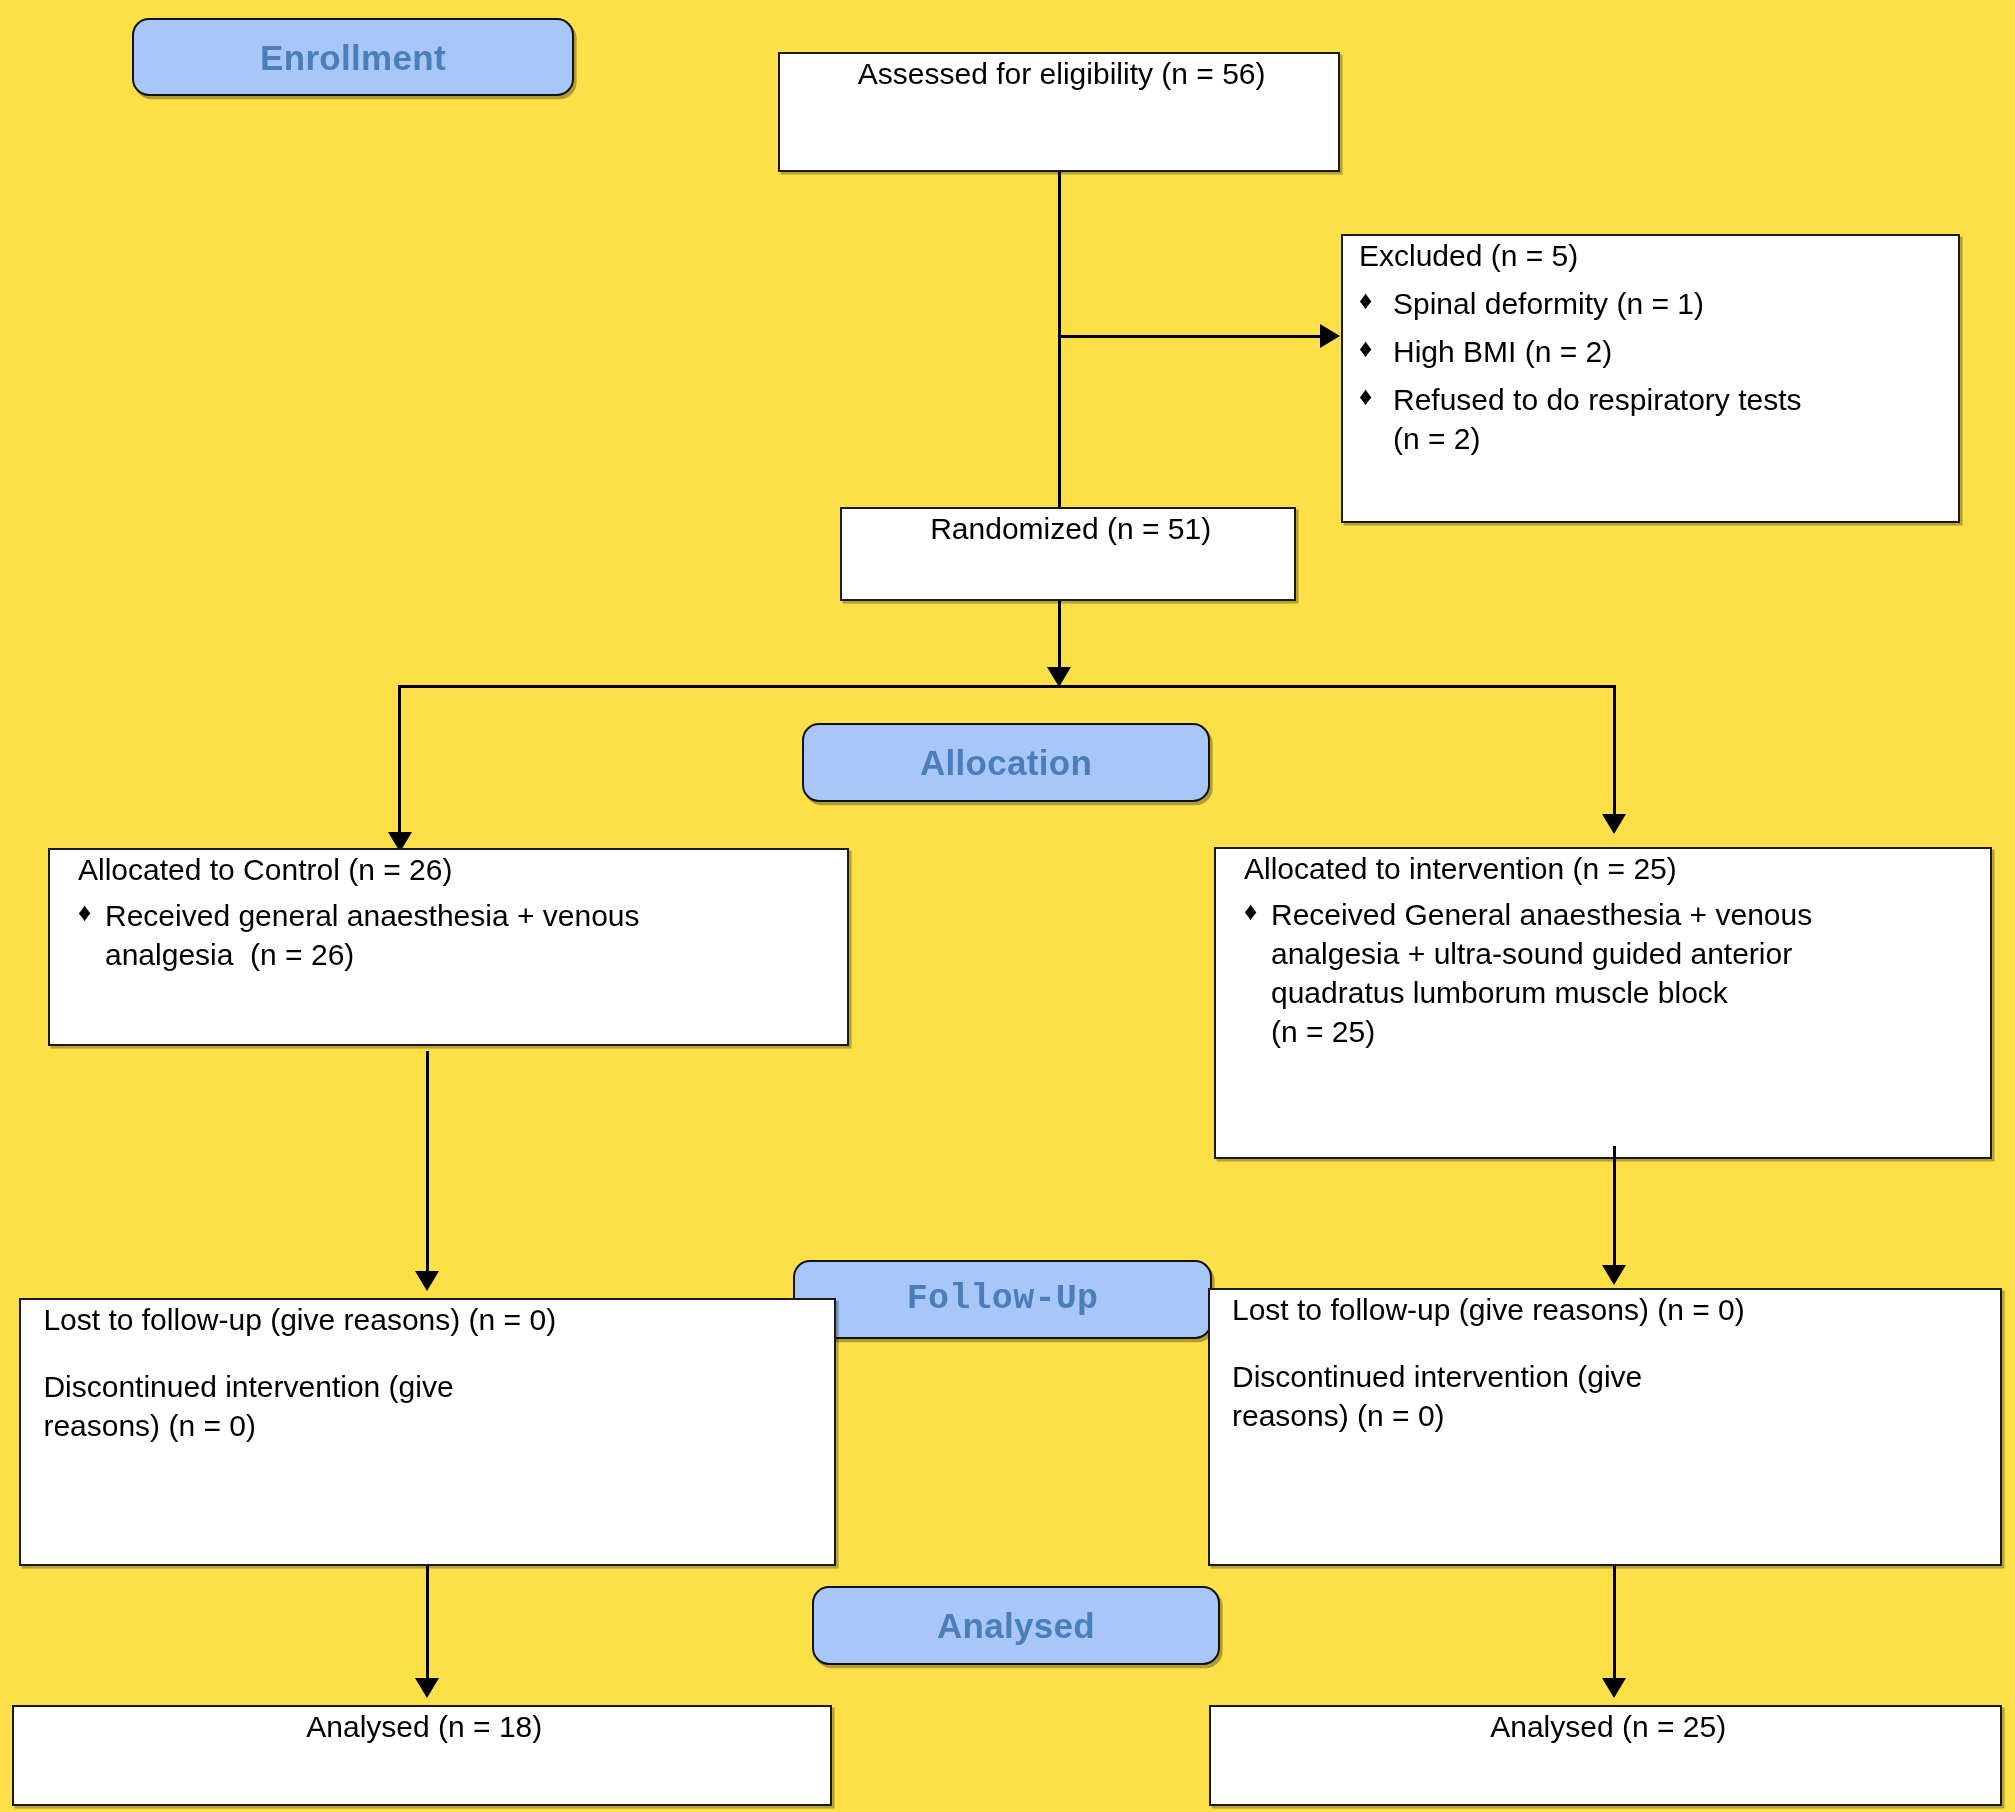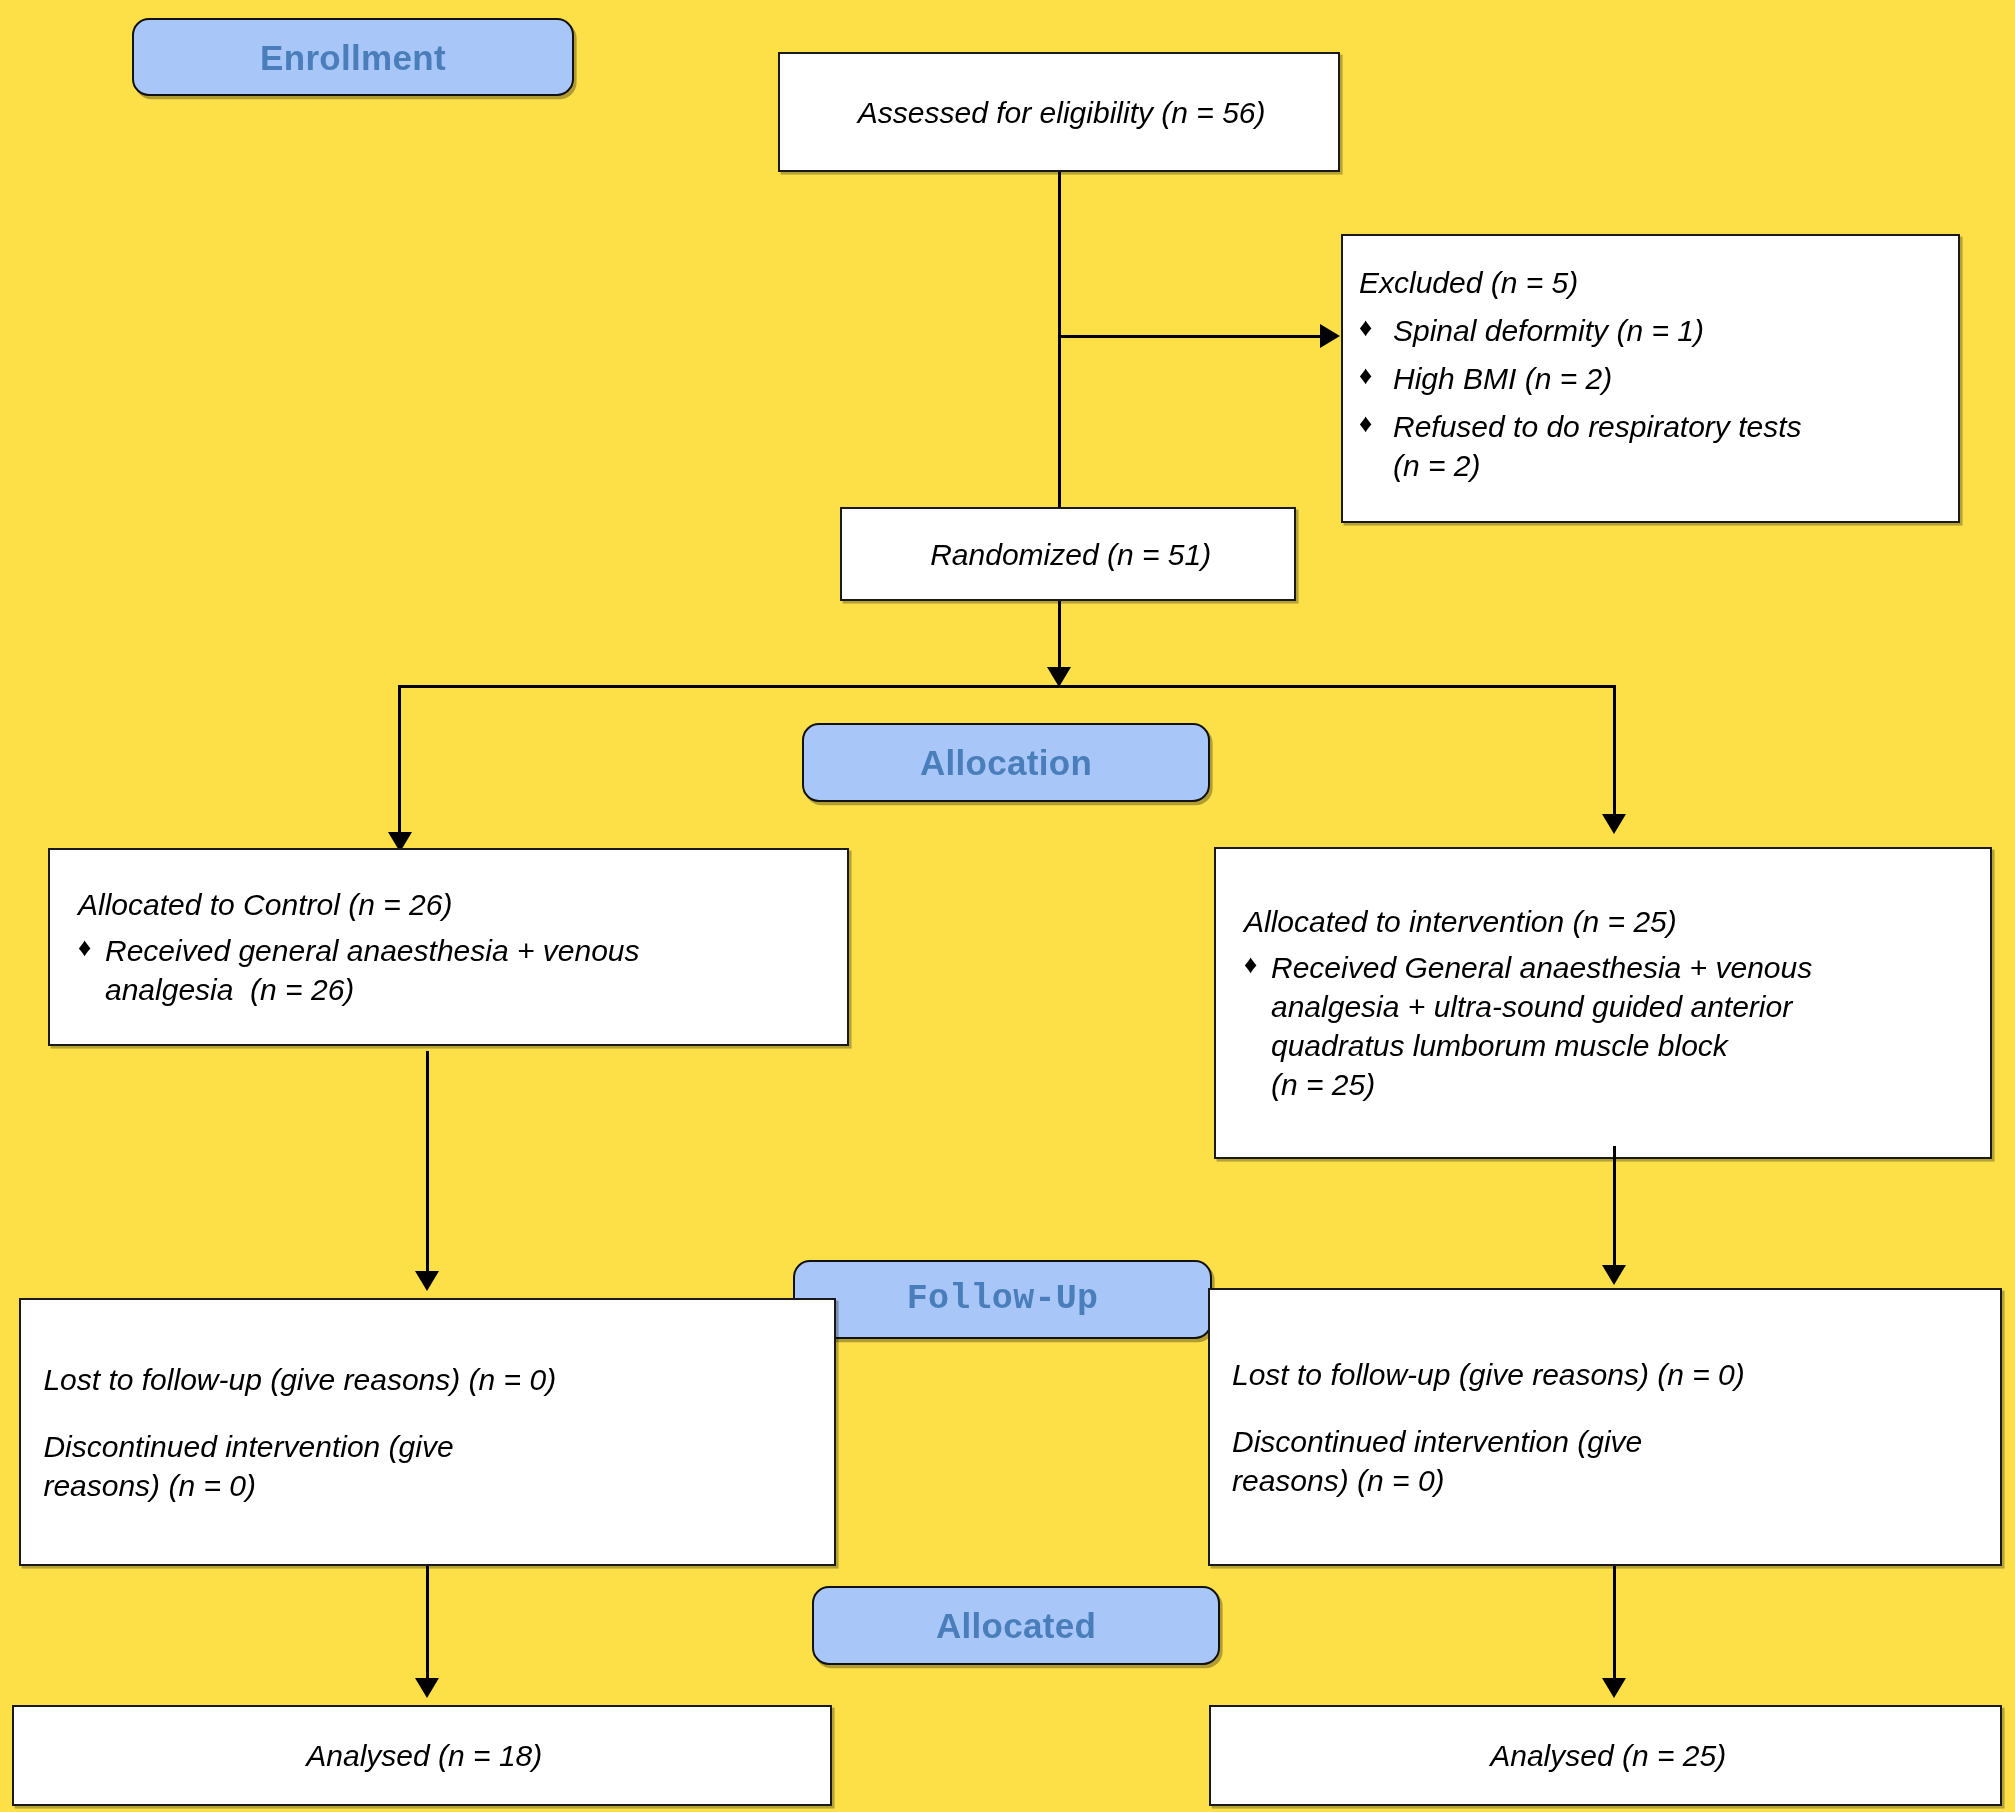--- a/index.html
+++ b/index.html
@@ -45,22 +45,21 @@
     box-shadow: 2.6px 2.6px 0 rgba(0,0,0,0.28);
   }
   .node-inner {
     position: absolute;
     left: 17px;
     right: 11.6px;
     top: 0;
     bottom: 0;
     display: flex;
     flex-direction: column;
-    justify-content: center;
-    font-style: italic;
+    justify-content: flex-start;
   }
   .node-inner.center-text {
     align-items: center;
     text-align: center;
   }
   .node-text {
     font-size: 30px;
     color: #000000;
     line-height: 1.30;
     white-space: pre-wrap;
@@ -230,21 +229,21 @@
     </div>
   </div>
 
   <div class="vline" style="left:426px; top:1566px; height:116px;"></div>
   <div class="arrow-down" style="left:415px; top:1678px;"></div>
 
   <div class="vline" style="left:1613px; top:1566px; height:116px;"></div>
   <div class="arrow-down" style="left:1602px; top:1678px;"></div>
 
   <div class="stage-label" style="left:812px; top:1586px; width:408px; height:79px;">
-    <span>Allocated</span>
+    <span>Analysed</span>
   </div>
 
   <div class="node-box" style="left:11.6px; top:1705px; width:820px; height:101px;">
     <div class="node-inner center-text">
       <div class="node-text">Analysed (n = 18)</div>
     </div>
   </div>
 
   <div class="node-box" style="left:1209px; top:1705px; width:793px; height:101px;">
     <div class="node-inner center-text">

